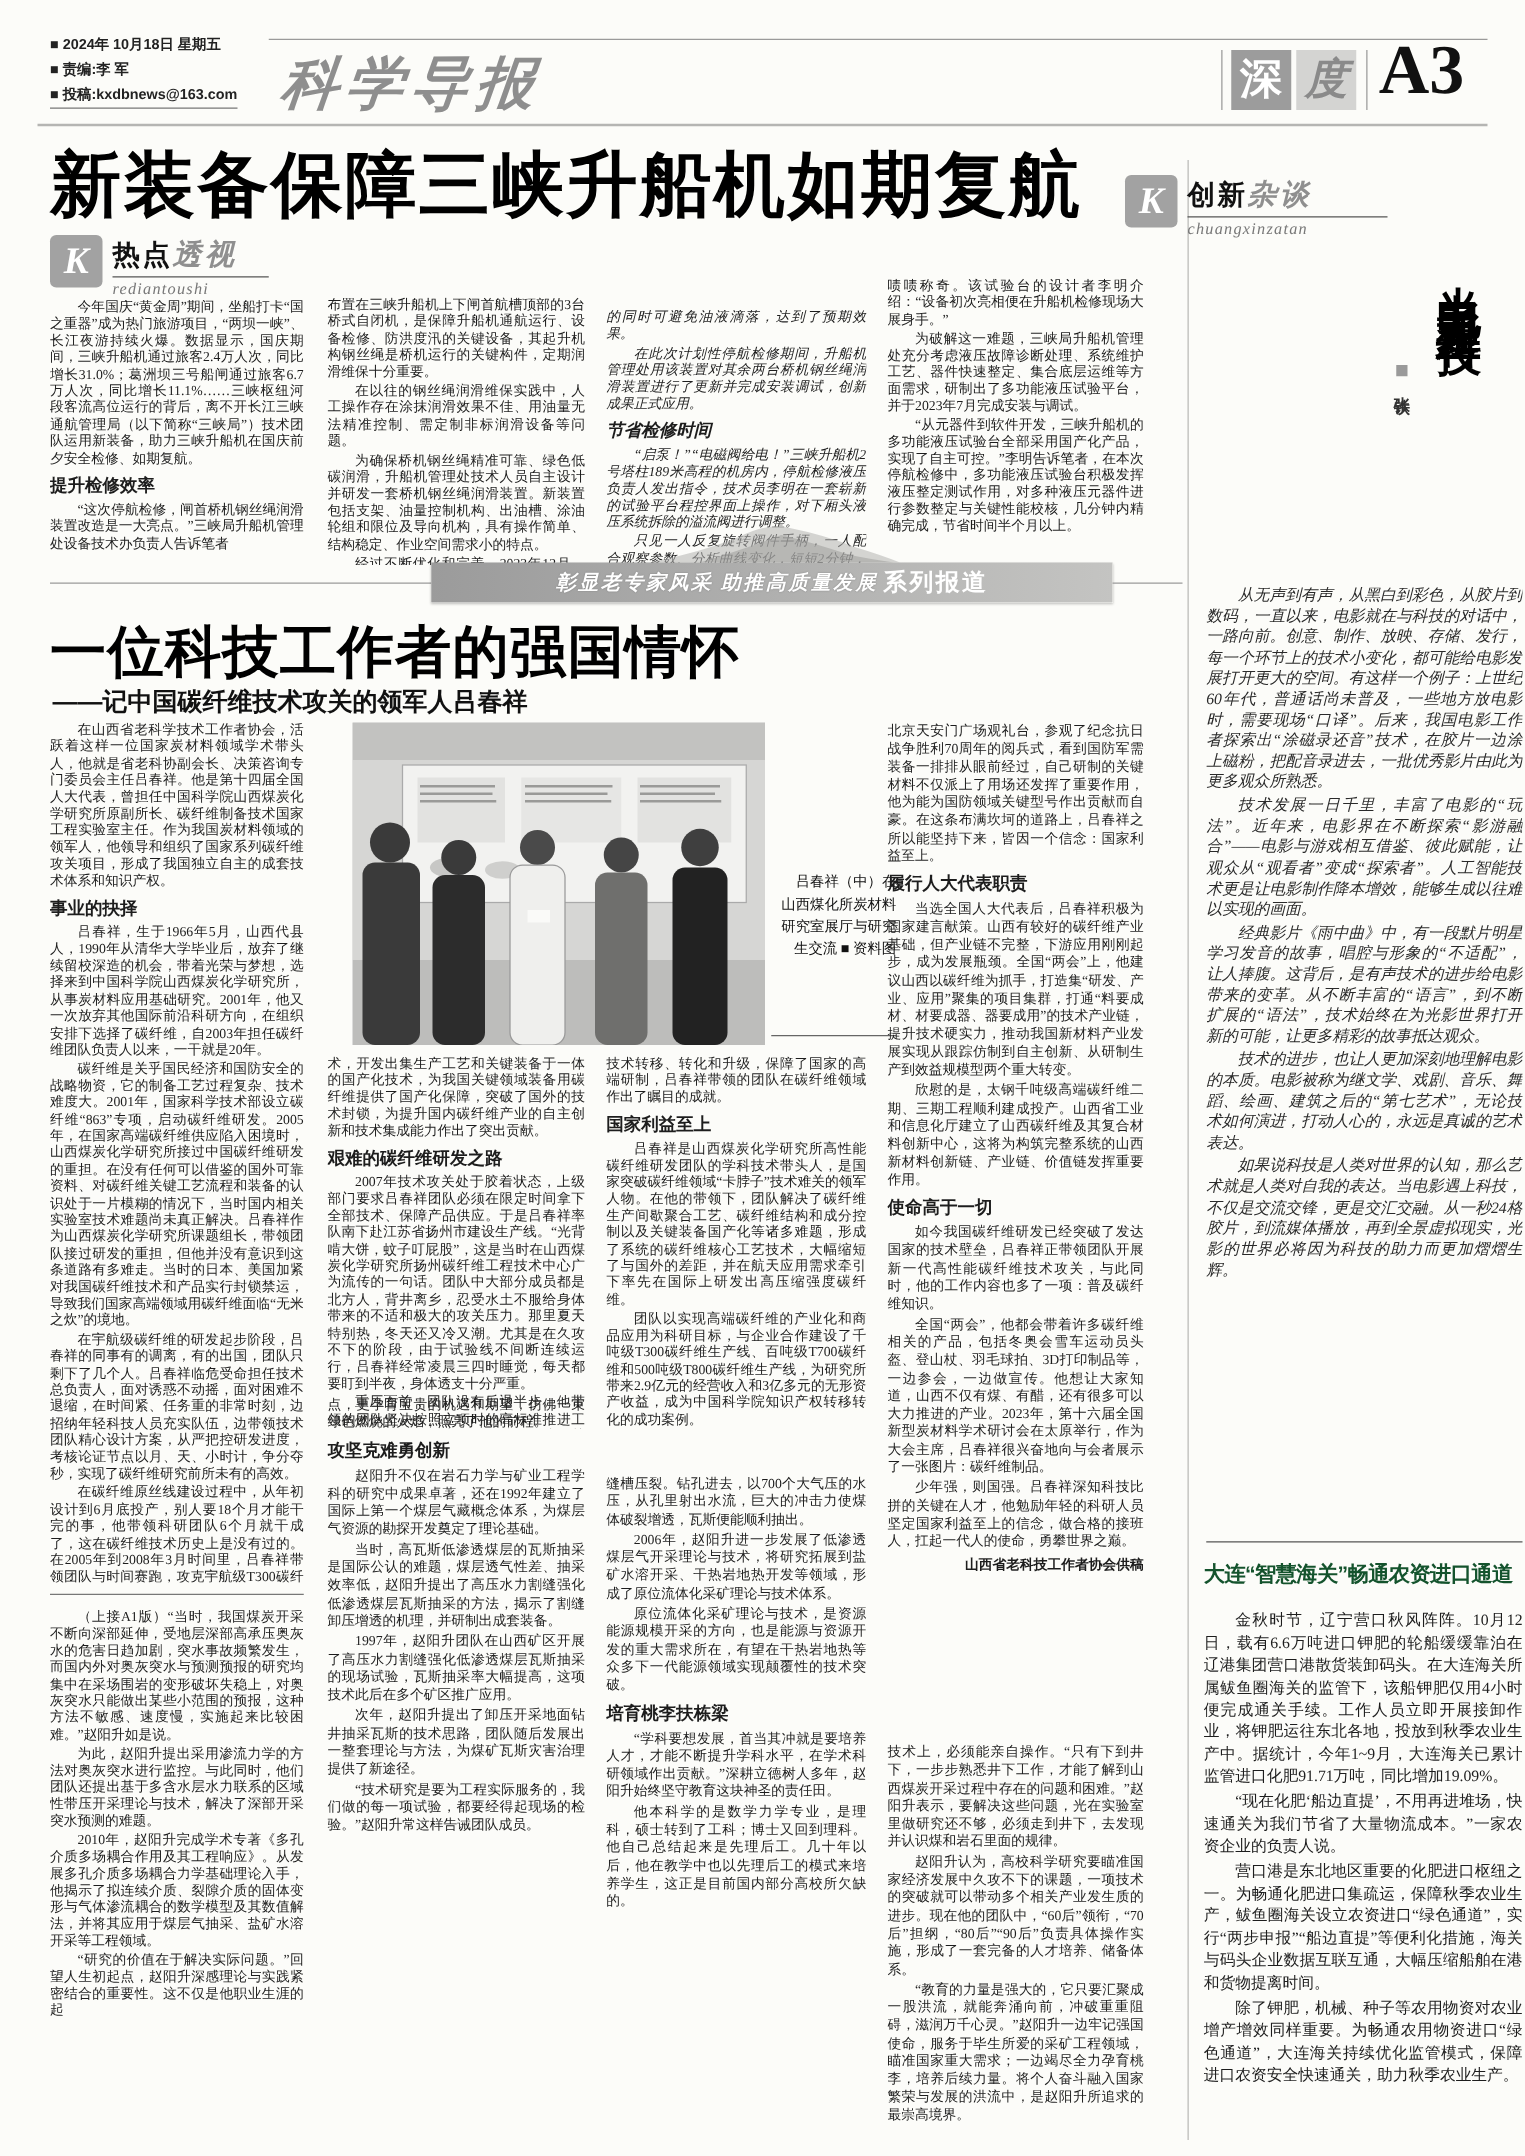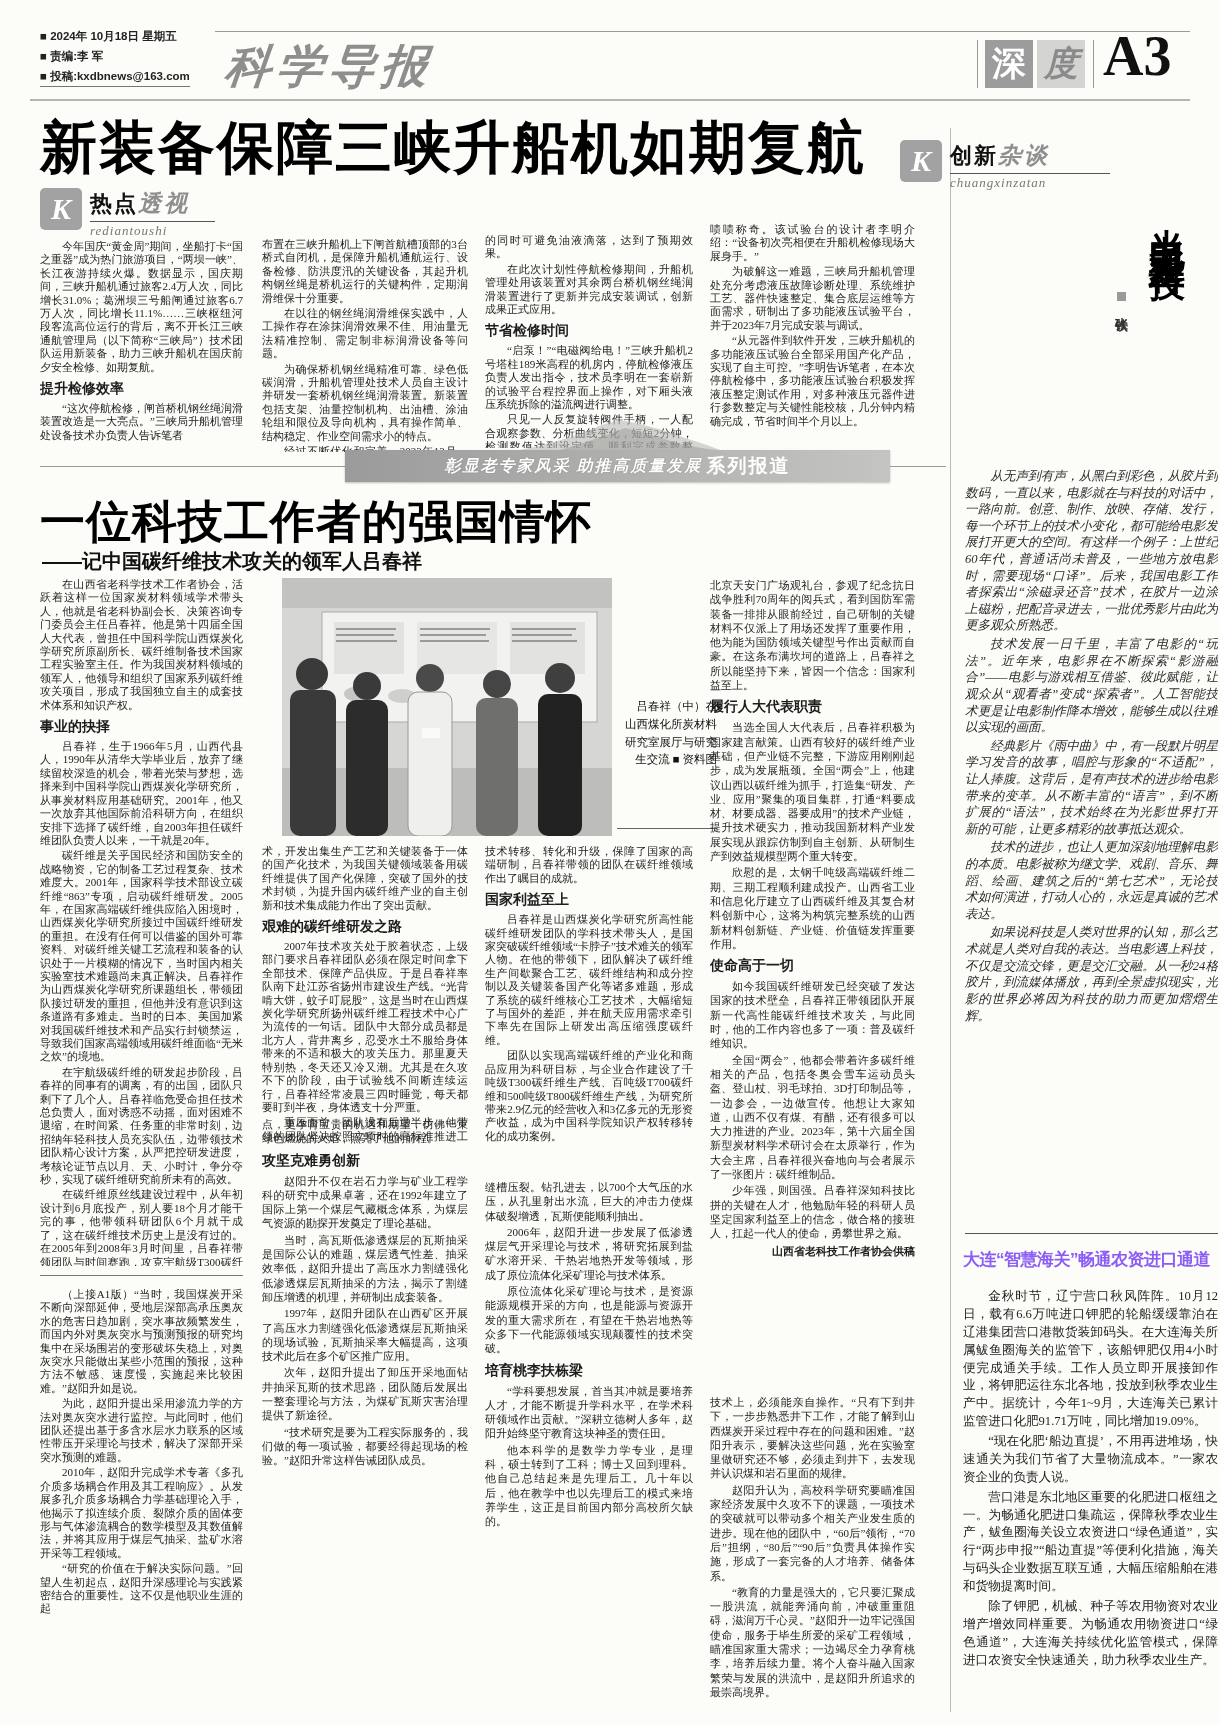--- a/index.html
+++ b/index.html
@@ -14,21 +14,21 @@
   .logo{font-size:46px;font-weight:bold;font-style:italic;color:#8e8e8e;letter-spacing:6px;transform:skewX(-6deg);}
   .zibox{width:48px;height:48px;text-align:center;line-height:48px;font-size:34px;font-weight:bold;}
   .zi1{background:#9c9c9c;color:#fff;}
   .zi2{background:#d4d4d2;color:#8a8a8a;font-style:italic;}
   .pageno{font-size:56px;font-weight:bold;font-family:"Liberation Serif",serif;color:#111;}
 
   
   .h1a{font-family:"Liberation Sans",sans-serif;font-weight:900;font-size:57px;letter-spacing:2px;color:#000;white-space:nowrap;}
   .h2a{font-family:"Liberation Sans",sans-serif;font-weight:900;font-size:45px;letter-spacing:1px;color:#000;white-space:nowrap;}
   .h2sub{font-family:"Liberation Sans",sans-serif;font-weight:700;font-size:20px;color:#111;}
-  .h4a{font-family:"Liberation Sans",sans-serif;font-weight:bold;font-size:17px;letter-spacing:-0.5px;color:#8b5cf6;}
+  .h4a{font-family:"Liberation Sans",sans-serif;font-weight:bold;font-size:17px;letter-spacing:-0.5px;color:#14532d;}
 
   
   .kbox{width:42px;height:42px;background:#a2a2a2;border-radius:5px;color:#fff;text-align:center;line-height:42px;
         font-family:"Liberation Serif",serif;font-size:30px;font-weight:bold;font-style:italic;}
   .btitle b{font-family:"Liberation Sans",sans-serif;font-size:22px;color:#111;letter-spacing:2px;}
   .btitle i{font-family:"Liberation Serif",serif;font-size:23px;color:#8f8f8f;font-weight:bold;letter-spacing:3px;}
   .bpy{font-family:"Liberation Serif",serif;font-style:italic;font-size:13px;color:#777;letter-spacing:1px;}
   .bunder{height:1px;background:#555;margin:2px 0 1px;}
 
   
@@ -99,21 +99,21 @@
       <p class="para">今年国庆“黄金周”期间，坐船打卡“国之重器”成为热门旅游项目，“两坝一峡”、长江夜游持续火爆。数据显示，国庆期间，三峡升船机通过旅客2.4万人次，同比增长31.0%；葛洲坝三号船闸通过旅客6.7万人次，同比增长11.1%……三峡枢纽河段客流高位运行的背后，离不开长江三峡通航管理局（以下简称“三峡局”）技术团队运用新装备，助力三峡升船机在国庆前夕安全检修、如期复航。</p>
       <h4 class="subhead">提升检修效率</h4>
       <p class="para">“这次停航检修，闸首桥机钢丝绳润滑装置改造是一大亮点。”三峡局升船机管理处设备技术办负责人告诉笔者</p>
     </div>
   <div class="col" style="left:262px;top:238px;width:206px;height:214px;">
       <p class="para cont">布置在三峡升船机上下闸首航槽顶部的3台桥式自闭机，是保障升船机通航运行、设备检修、防洪度汛的关键设备，其起升机构钢丝绳是桥机运行的关键构件，定期润滑维保十分重要。</p>
       <p class="para">在以往的钢丝绳润滑维保实践中，人工操作存在涂抹润滑效果不佳、用油量无法精准控制、需定制非标润滑设备等问题。</p>
       <p class="para">为确保桥机钢丝绳精准可靠、绿色低碳润滑，升船机管理处技术人员自主设计并研发一套桥机钢丝绳润滑装置。新装置包括支架、油量控制机构、出油槽、涂油轮组和限位及导向机构，具有操作简单、结构稳定、作业空间需求小的特点。</p>
       <p class="para">经过不断优化和完善，2023年12月，该项成果试验性用于三峡升船机上闸首500吨桥机钢丝绳润滑作业，在有效提升钢丝绳润滑效率</p>
     </div>
-  <div class="col" style="left:485px;top:234px;width:208px;height:214px;">
+  <div class="col" style="left:485px;top:248px;width:208px;height:214px;font-style:italic;">
       <p class="para cont">的同时可避免油液滴落，达到了预期效果。</p>
       <p class="para">在此次计划性停航检修期间，升船机管理处用该装置对其余两台桥机钢丝绳润滑装置进行了更新并完成安装调试，创新成果正式应用。</p>
       <h4 class="subhead">节省检修时间</h4>
       <p class="para">“启泵！”“电磁阀给电！”三峡升船机2号塔柱189米高程的机房内，停航检修液压负责人发出指令，技术员李明在一套崭新的试验平台程控界面上操作，对下厢头液压系统拆除的溢流阀进行调整。</p>
       <p class="para">只见一人反复旋转阀件手柄，一人配合观察参数、分析曲线变化，短短2分钟，检测数值达到设定值，顺利完成参数整定、性能测试等系列工作。</p>
     </div>
   <div class="col" style="left:710px;top:223px;width:205px;height:214px;">
       <p class="para cont">啧啧称奇。该试验台的设计者李明介绍：“设备初次亮相便在升船机检修现场大展身手。”</p>
       <p class="para">为破解这一难题，三峡局升船机管理处充分考虑液压故障诊断处理、系统维护工艺、器件快速整定、集合底层运维等方面需求，研制出了多功能液压试验平台，并于2023年7月完成安装与调试。</p>
       <p class="para">“从元器件到软件开发，三峡升船机的多功能液压试验台全部采用国产化产品，实现了自主可控。”李明告诉笔者，在本次停航检修中，多功能液压试验台积极发挥液压整定测试作用，对多种液压元器件进行参数整定与关键性能校核，几分钟内精确完成，节省时间半个月以上。</p>

